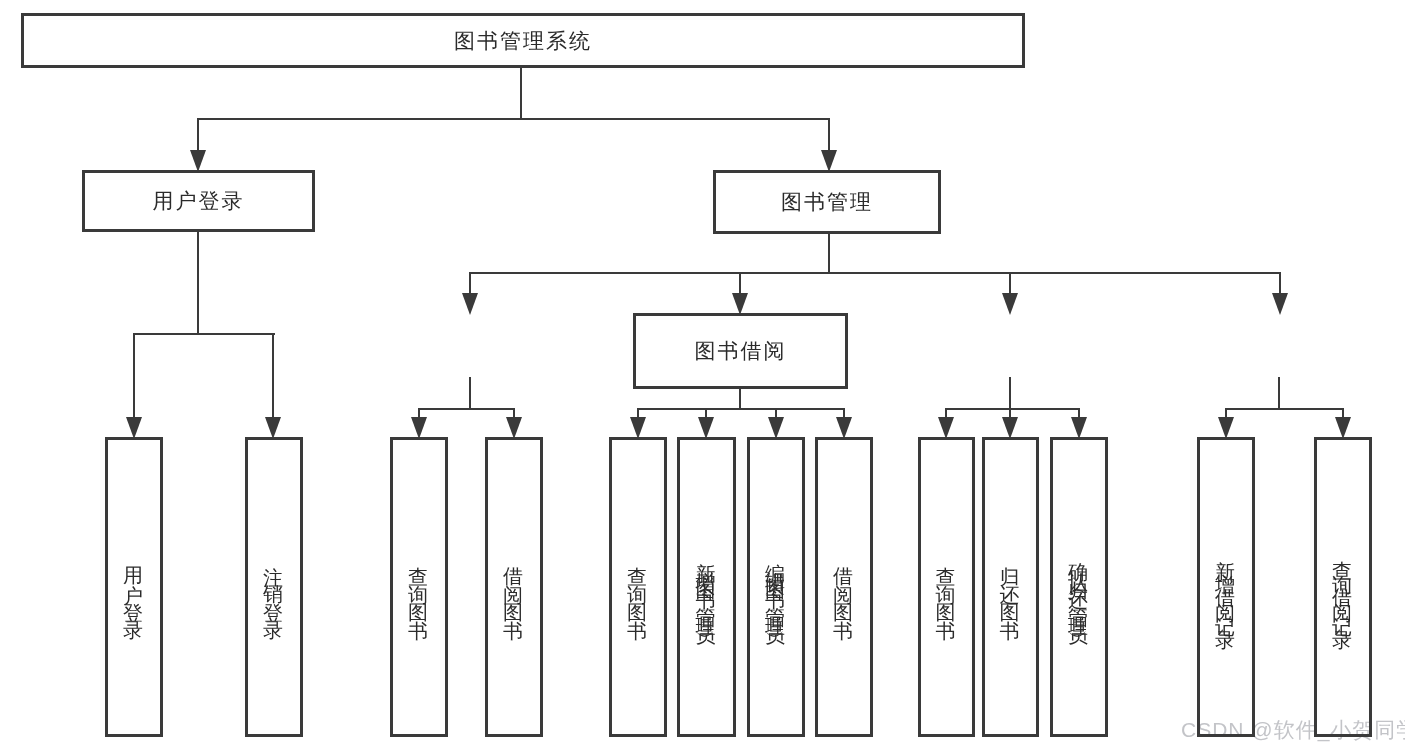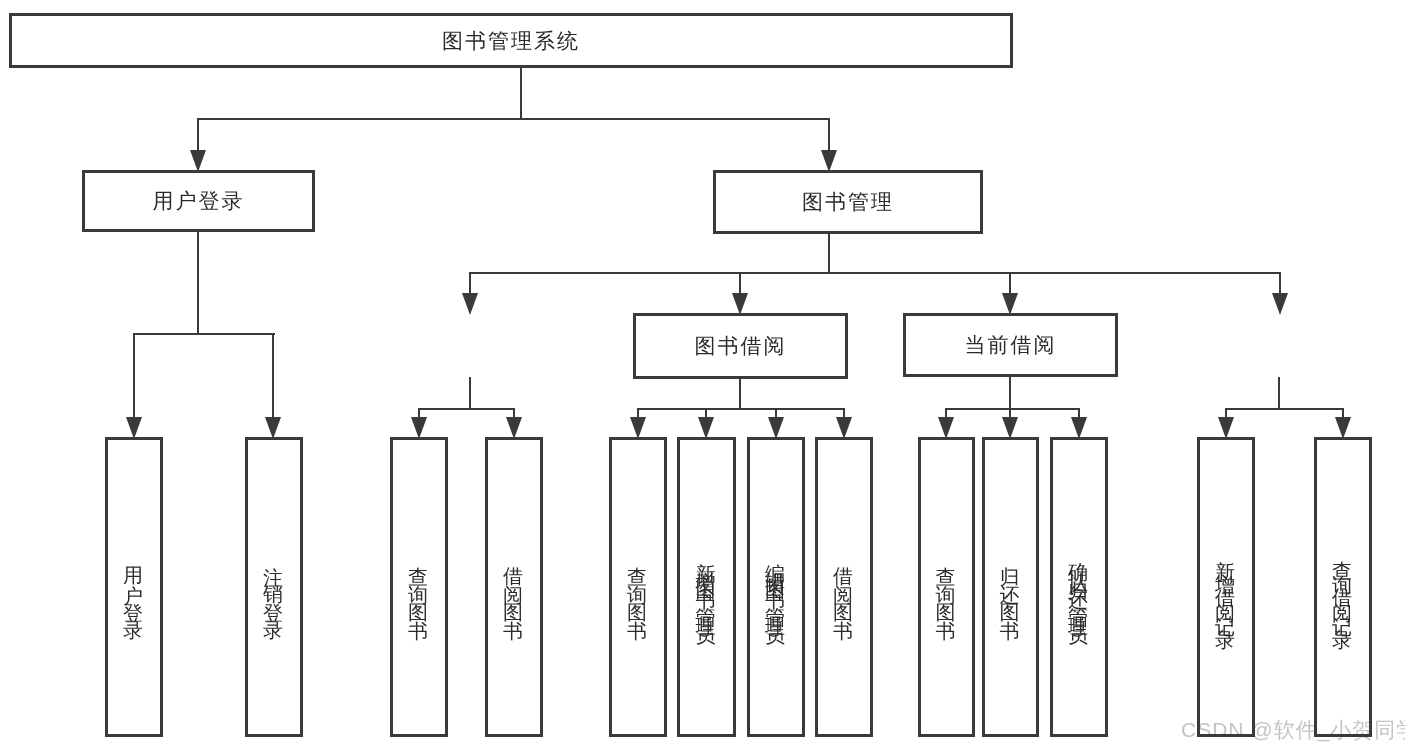--- a/index.html
+++ b/index.html
@@ -79,27 +79,26 @@
   <div class="vl" style="left:1009px;top:408px;height:9px"></div>
   <div class="ar" style="left:1002px;top:417px"></div>
   <div class="vl" style="left:1078px;top:408px;height:9px"></div>
   <div class="ar" style="left:1071px;top:417px"></div>
 
   <div class="vl" style="left:1225px;top:408px;height:9px"></div>
   <div class="ar" style="left:1218px;top:417px"></div>
   <div class="vl" style="left:1342px;top:408px;height:9px"></div>
   <div class="ar" style="left:1335px;top:417px"></div>
 
-  <div class="box" style="left:9px;top:13px;width:1004px;height:55px">图书管理系统</div>
+  <div class="box" style="left:21px;top:13px;width:1004px;height:55px">图书管理系统</div>
 
   <div class="box" style="left:82px;top:170px;width:233px;height:62px">用户登录</div>
-  <div class="box" style="left:713px;top:170px;width:270px;height:64px">图书管理</div>
+  <div class="box" style="left:713px;top:170px;width:228px;height:64px">图书管理</div>
 
-  <div class="box" style="left:633px;top:313px;width:215px;height:66px">图书借阅</div>
-  <div class="box" style="left:903px;top:313px;width:215px;height:64px">当前借阅</div>
+  <div class="box" style="left:633px;top:313px;width:215px;height:76px">图书借阅</div>
 
   <div class="box vbox" style="left:105px;top:437px;width:58px;height:300px">
     <span>用户登录</span>
     </div>
   <div class="box vbox" style="left:245px;top:437px;width:58px;height:300px">
     <span>注销登录</span>
     </div>
 
   <div class="box vbox" style="left:390px;top:437px;width:58px;height:300px">
     <span>查询图书</span>

